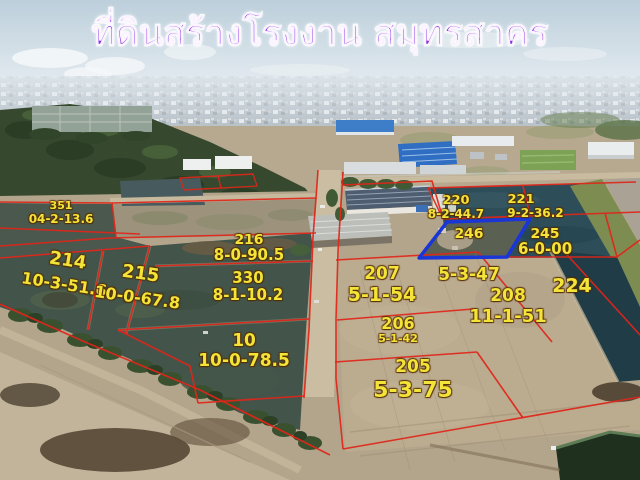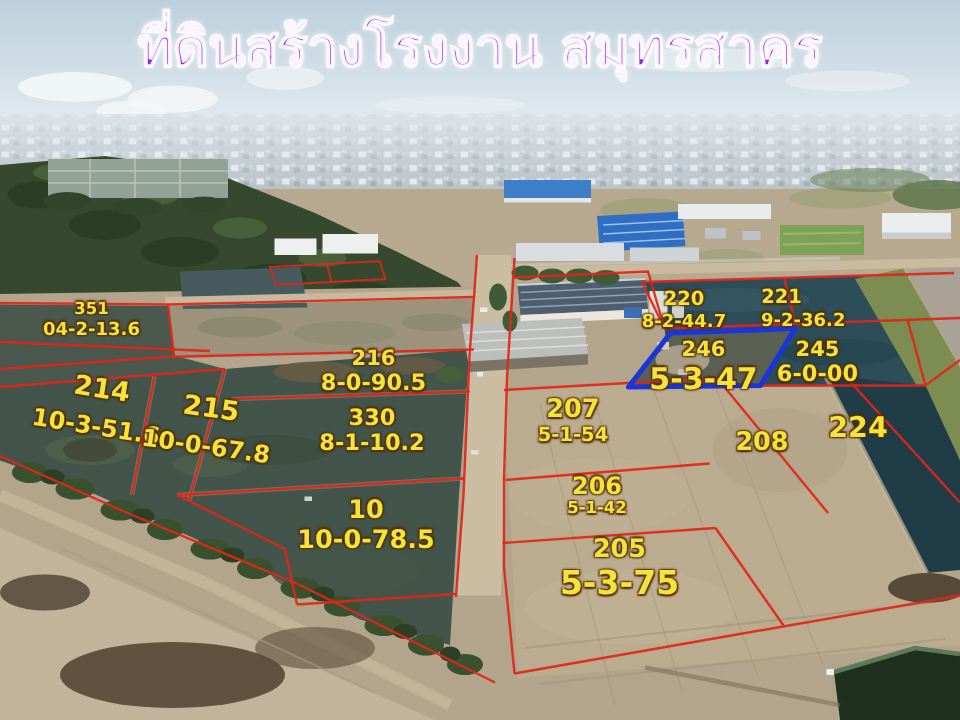--- a/index.html
+++ b/index.html
@@ -362,35 +362,36 @@
   <div class="parea" style="font-size:12px;">8-2-44.7</div>
 </div>
 
 <div class="plot-label" style="left:521px;top:192px;">
   <div class="pnum" style="font-size:13px;">221</div>
   <div class="parea" style="font-size:12px;padding-left:29px;">9-2-36.2</div>
 </div>
 
 <div class="plot-label" style="left:469px;top:225px;">
   <div class="pnum" style="font-size:14px;">246</div>
-  <div class="parea" style="font-size:20px;">5-3-47</div>
+  <div class="parea" style="font-size:17px;margin-top:24px;">5-3-47</div>
 </div>
 
 <div class="plot-label" style="left:545px;top:225px;">
   <div class="pnum" style="font-size:14px;">245</div>
   <div class="parea" style="font-size:15px;">6-0-00</div>
 </div>
 
 <div class="plot-label" style="left:382px;top:264px;">
   <div class="pnum" style="font-size:17px;">207</div>
-  <div class="parea" style="font-size:13px;">5-1-54</div>
+  <div class="parea" style="font-size:19px;">5-1-54</div>
 </div>
 
 <div class="plot-label" style="left:508px;top:286px;">
   <div class="pnum" style="font-size:17px;">208</div>
+  <div class="parea" style="font-size:18px;">11-1-51</div>
 </div>
 
 <div class="plot-label" style="left:572px;top:275px;">
   <div class="pnum" style="font-size:19px;">224</div>
 </div>
 
 <div class="plot-label" style="left:398px;top:315px;">
   <div class="pnum" style="font-size:16px;">206</div>
   <div class="parea" style="font-size:11px;">5-1-42</div>
 </div>

